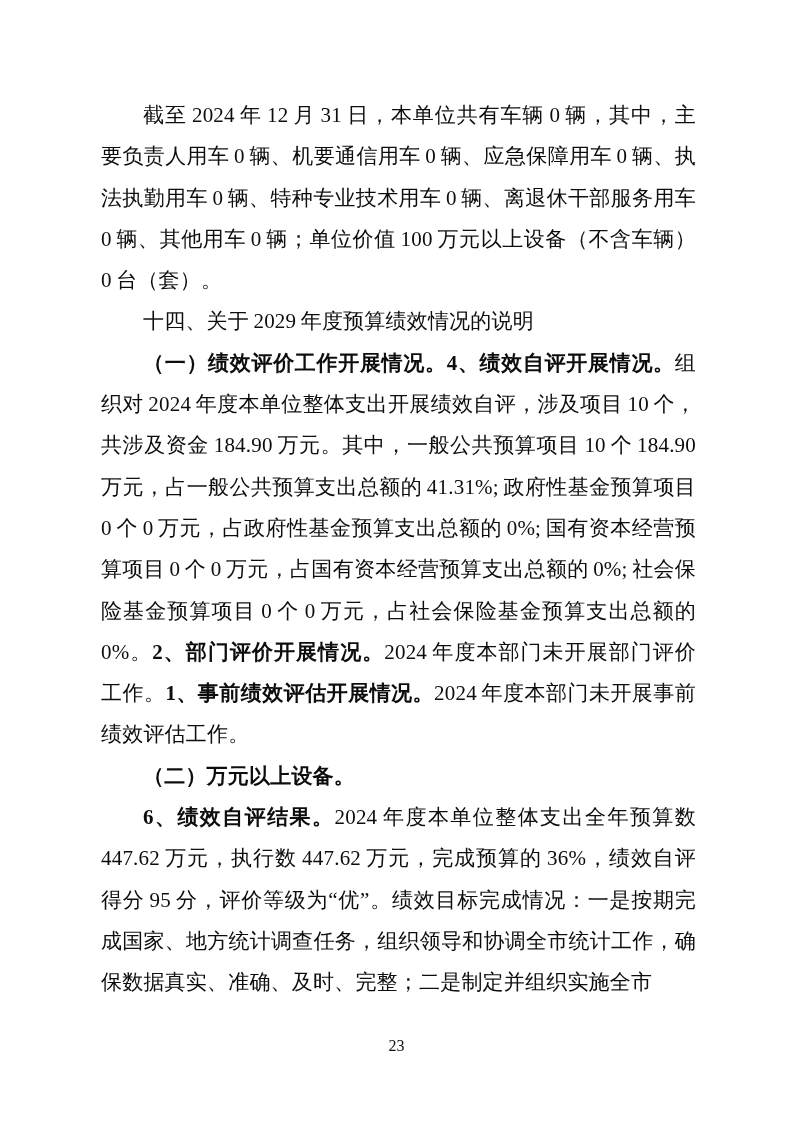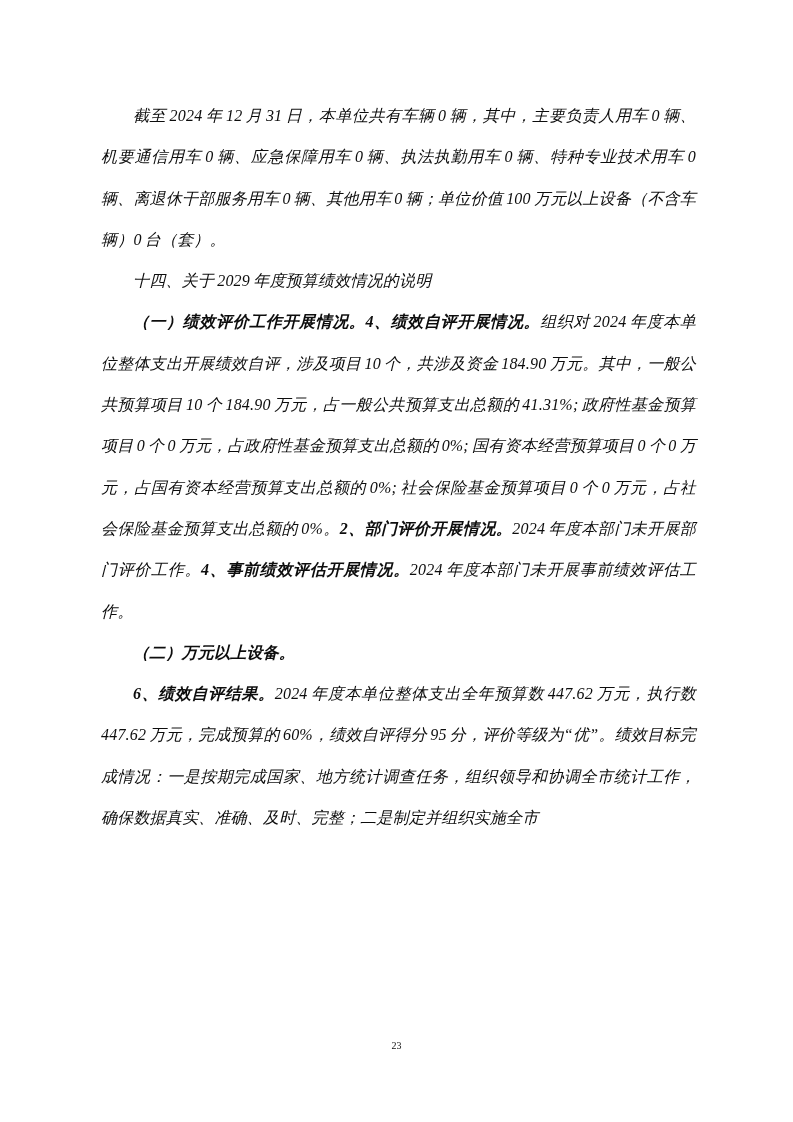--- a/index.html
+++ b/index.html
@@ -17,54 +17,53 @@
     color: #0d0d0d;
   }
   .content {
     position: absolute;
     left: 101px;
     top: 95px;
     width: 595px;
   }
   .para {
     margin: 0;
-    font-size: 16px;
+    font-size: 21px;
     line-height: 41.3px;
     text-align: justify;
     text-indent: 2em;
     word-spacing: -1px;
     letter-spacing: 0.2px;
-    font-style: italic;
   }
   .para b {
     font-weight: 700;
   }
   .pageno {
     position: absolute;
     top: 1038px;
     left: 0;
     width: 100%;
     text-align: center;
-    font-size: 10px;
+    font-size: 16px;
     line-height: 16px;
     color: #111111;
   }
 </style>
 </head>
 <body>
 
 <div class="page">
   <div class="content">
 
     <p class="para"><span>截至 2024 年 12 月 31 日，本单位共有车辆 0 辆，其中，主要负责人用车 0 辆、机要通信用车 0 辆、应急保障用车 0 辆、执法执勤用车 0 辆、特种专业技术用车 0 辆、离退休干部服务用车 0 辆、其他用车 0 辆；单位价值 100 万元以上设备（不含车辆）0 台（套）。</span></p>
 
     <p class="para"><span>十四、关于 2029 年度预算绩效情况的说明</span></p>
 
-    <p class="para"><b>（一）绩效评价工作开展情况。4、绩效自评开展情况。</b><span>组织对 2024 年度本单位整体支出开展绩效自评，涉及项目 10 个，共涉及资金 184.90 万元。其中，一般公共预算项目 10 个 184.90 万元，占一般公共预算支出总额的 41.31%; 政府性基金预算项目 0 个 0 万元，占政府性基金预算支出总额的 0%; 国有资本经营预算项目 0 个 0 万元，占国有资本经营预算支出总额的 0%; 社会保险基金预算项目 0 个 0 万元，占社会保险基金预算支出总额的 0%。</span><b>2、部门评价开展情况。</b><span>2024 年度本部门未开展部门评价工作。</span><b>4、事前绩效评估开展情况。</b><span>2024 年度本部门未开展事前绩效评估工作。</span></p>
+    <p class="para"><b>（一）绩效评价工作开展情况。4、绩效自评开展情况。</b><span>组织对 2024 年度本单位整体支出开展绩效自评，涉及项目 10 个，共涉及资金 184.90 万元。其中，一般公共预算项目 10 个 184.90 万元，占一般公共预算支出总额的 41.31%; 政府性基金预算项目 0 个 0 万元，占政府性基金预算支出总额的 0%; 国有资本经营预算项目 0 个 0 万元，占国有资本经营预算支出总额的 0%; 社会保险基金预算项目 0 个 0 万元，占社会保险基金预算支出总额的 0%。</span><b>2、部门评价开展情况。</b><span>2024 年度本部门未开展部门评价工作。</span><b>1、事前绩效评估开展情况。</b><span>2024 年度本部门未开展事前绩效评估工作。</span></p>
 
     <p class="para"><b>（二）万元以上设备。</b></p>
 
-    <p class="para"><b>6、绩效自评结果。</b><span>2024 年度本单位整体支出全年预算数 447.62 万元，执行数 447.62 万元，完成预算的 60%，绩效自评得分 95 分，评价等级为“优”。绩效目标完成情况：一是按期完成国家、地方统计调查任务，组织领导和协调全市统计工作，确保数据真实、准确、及时、完整；二是制定并组织实施全市</span></p>
+    <p class="para"><b>6、绩效自评结果。</b><span>2024 年度本单位整体支出全年预算数 447.62 万元，执行数 447.62 万元，完成预算的 36%，绩效自评得分 95 分，评价等级为“优”。绩效目标完成情况：一是按期完成国家、地方统计调查任务，组织领导和协调全市统计工作，确保数据真实、准确、及时、完整；二是制定并组织实施全市</span></p>
 
   </div>
 
   <div class="pageno">23</div>
 </div>
 
 </body></html>

